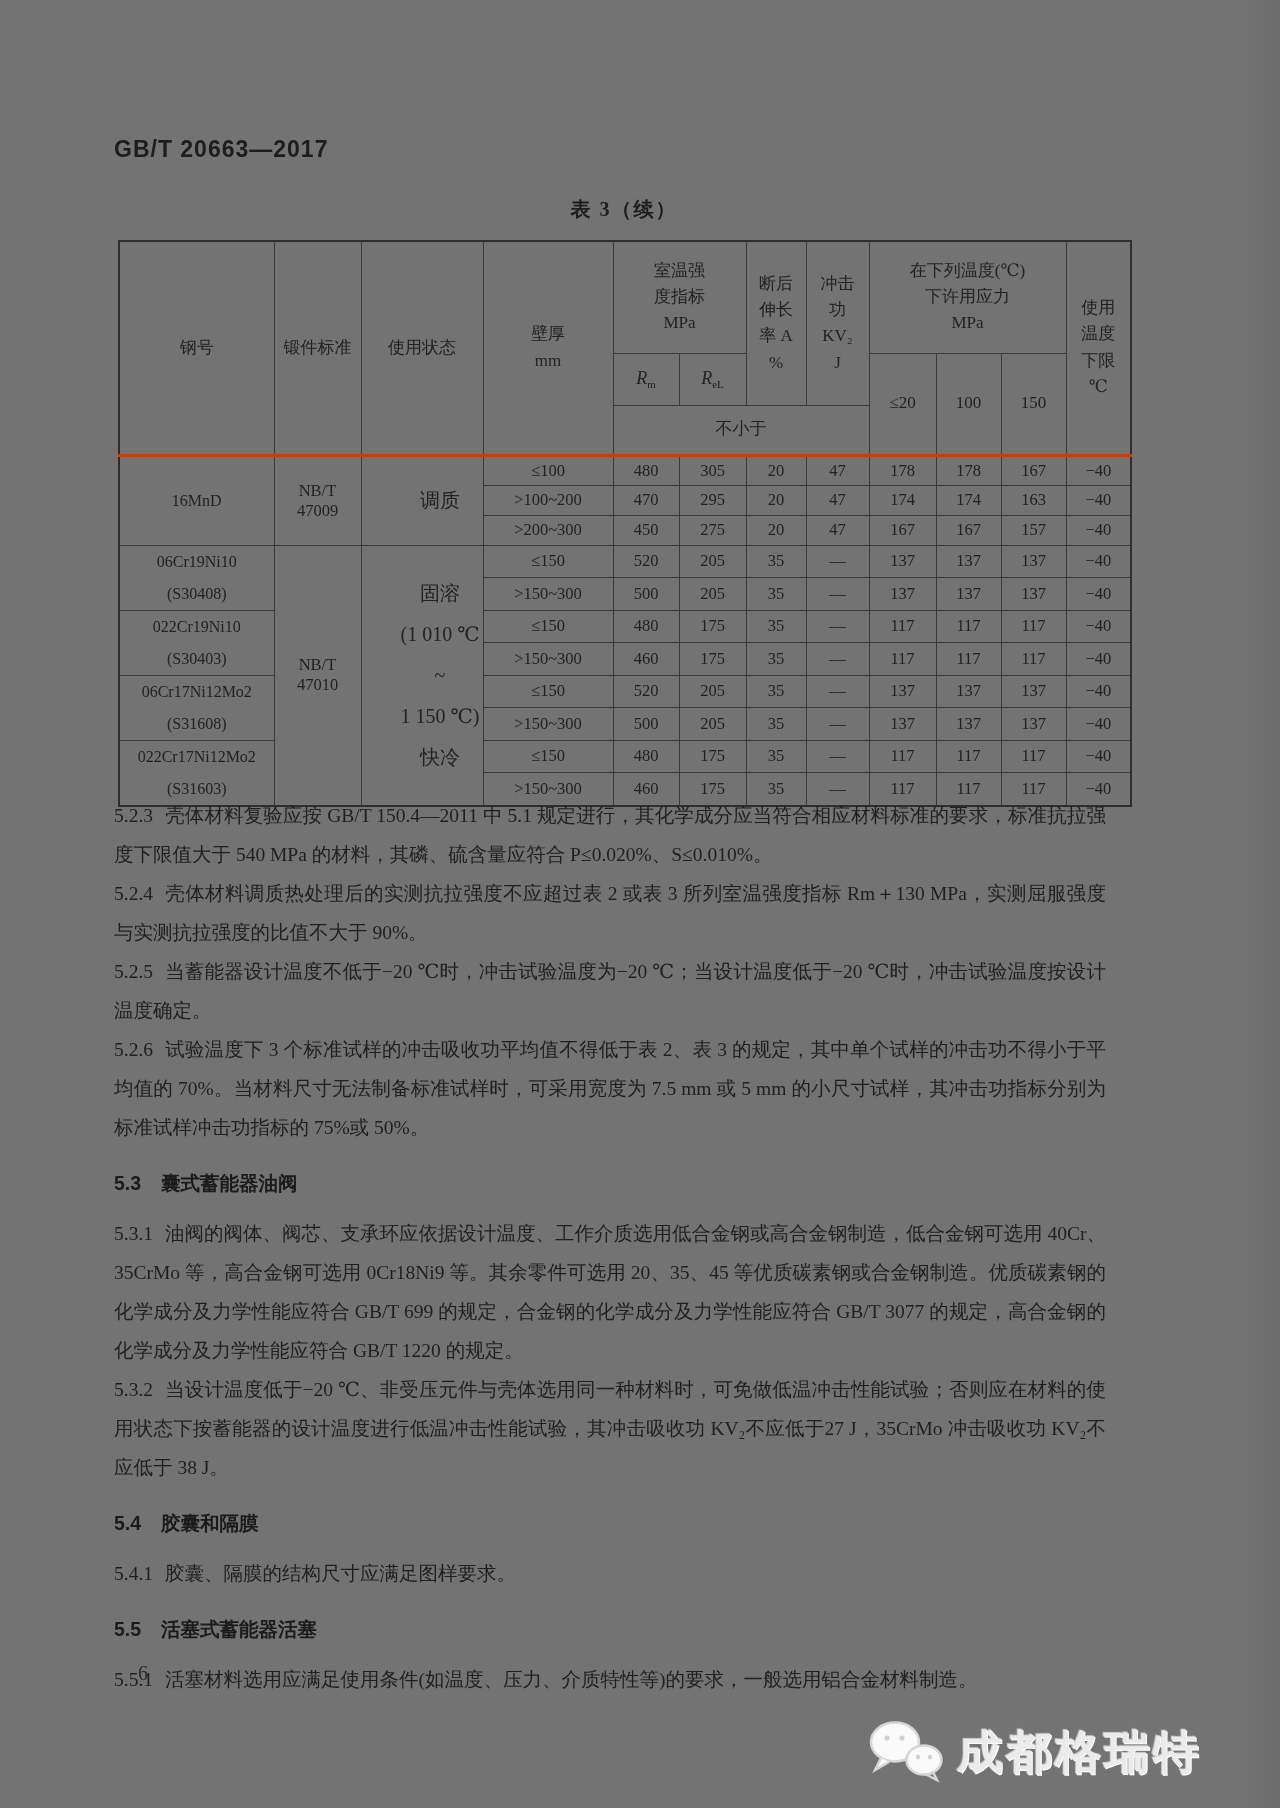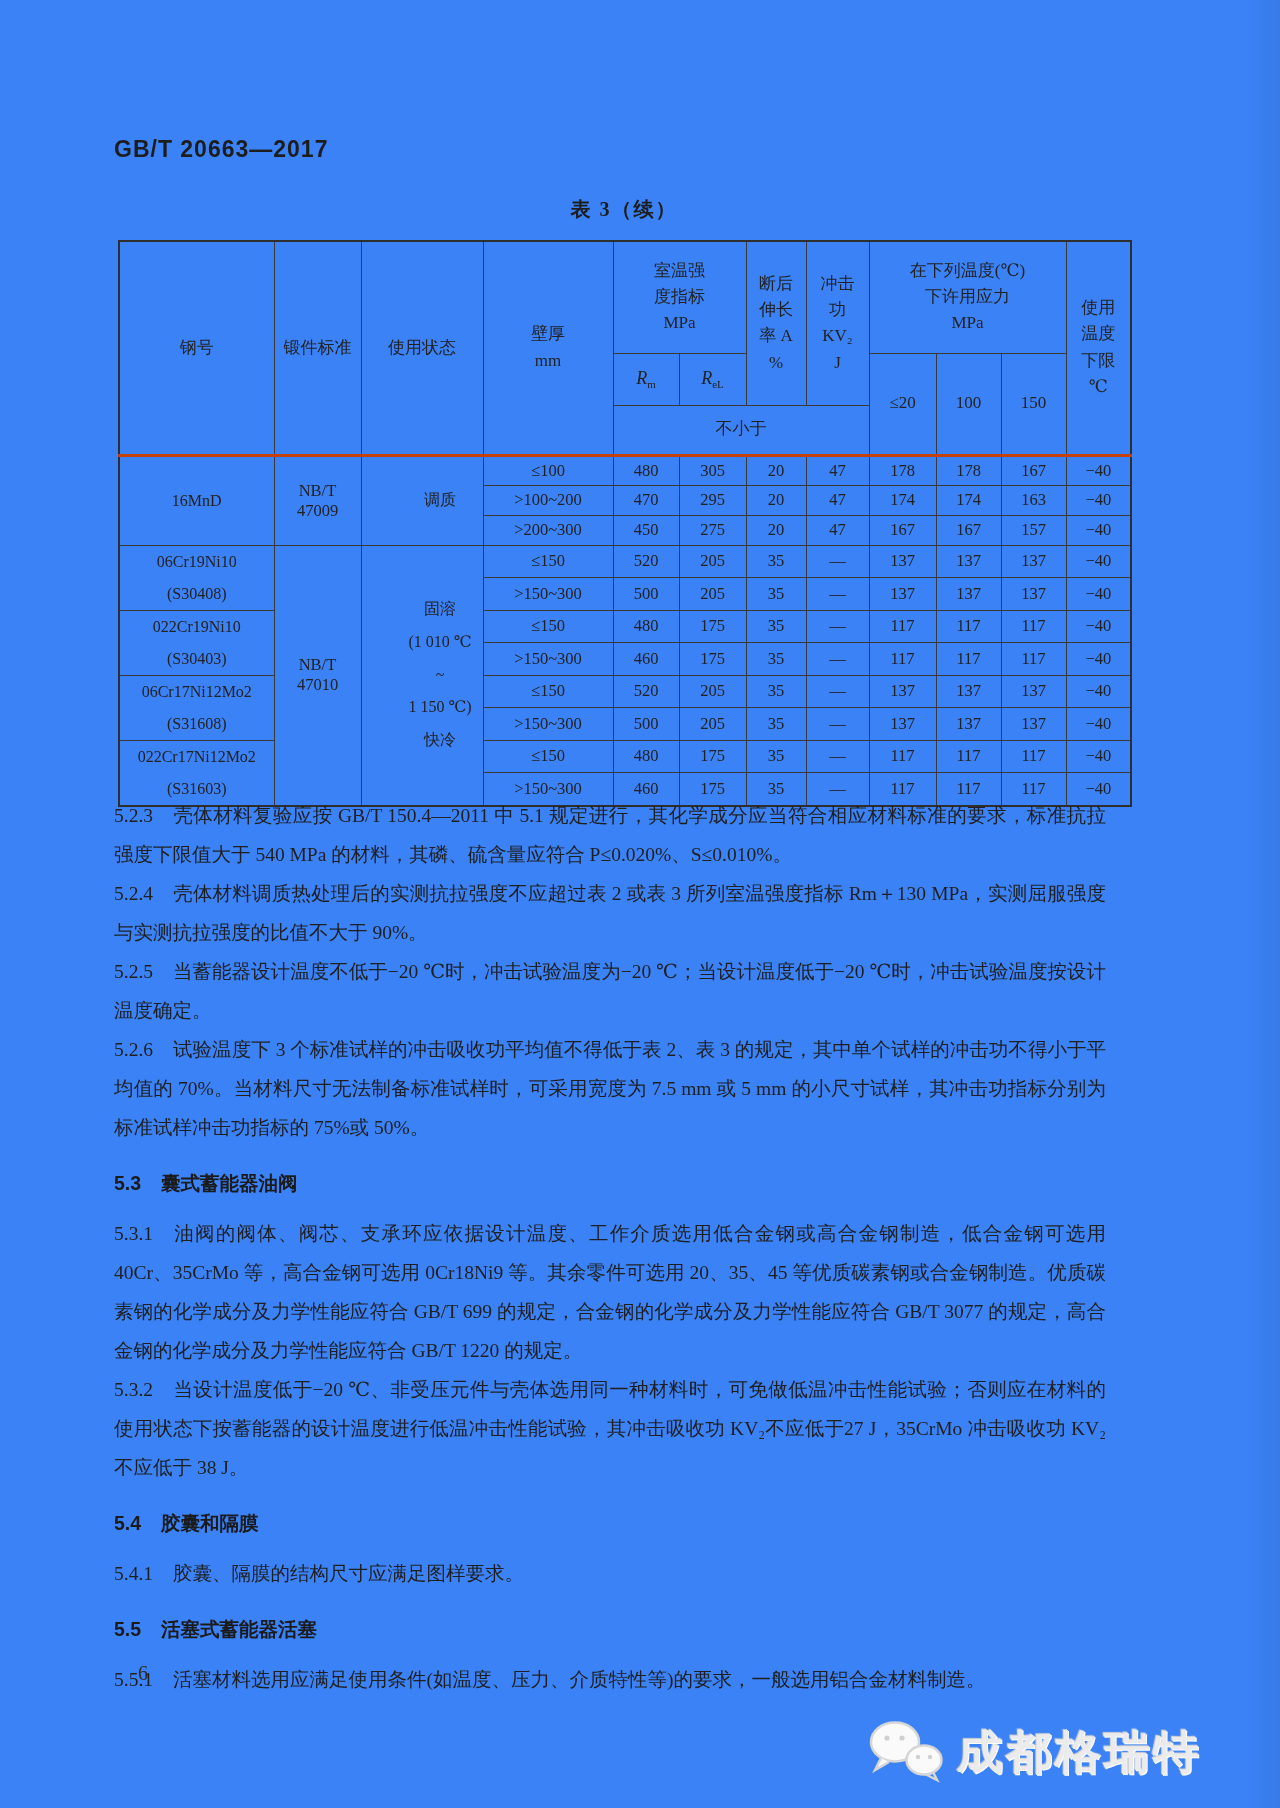--- a/index.html
+++ b/index.html
@@ -1,19 +1,19 @@
 <!DOCTYPE html>
 <html><head>
 <meta charset="utf-8">
 <style>
   * { margin:0; padding:0; box-sizing:border-box; }
   html,body { background:#e9e9e9; }
   .page {
     position:relative; width:1280px; height:1808px; margin:0 auto;
-    background:#3b82f6; overflow:hidden;
+    background:#737373; overflow:hidden;
     font-family:"Liberation Serif","DejaVu Serif",serif; color:#222;
   }
   .edge-shade{ position:absolute; top:0; right:0; width:36px; height:100%;
     background:linear-gradient(to right, rgba(0,0,0,0), rgba(0,0,0,0.06)); }
   .doc-number{
     position:absolute; top:136px; left:114px;
     font-family:"Liberation Sans","DejaVu Sans",sans-serif;
     font-weight:700; font-size:23px; letter-spacing:1px; color:#1d1d1d;
   }
   .table-title{
@@ -30,33 +30,33 @@
   thead th{ font-size:17px; line-height:1.55; padding:2px 1px; }
   thead tr.hrow-a{ height:112px; }
   thead tr.hrow-b{ height:52px; }
   thead tr.hrow-c{ height:50px; }
   thead i{ font-style:italic; font-size:18px; }
   thead sub{ font-size:11px; }
   tbody tr{ height:30px; }
   tbody td{ font-size:16.5px; padding:0 2px; }
   tbody tr:first-child td{ border-top:3px solid #c2410c; }
   td.cell-steel{ font-size:16px; line-height:2.0;text-align:center; }
-  td.cell-cond{ font-size:16px; line-height:2.05;padding-left:38px; }
+  td.cell-cond{ font-size:20px; line-height:2.05;padding-left:38px; }
   td.cell-wall{ font-size:16.5px; }
   .body-text{ position:absolute; top:796px; left:114px; width:992px; }
   .para{
     font-size:19.5px; line-height:39px; text-align:justify; color:#1f1f1f;
     margin:0;
   }
   .subhead{
     font-family:"Liberation Sans","DejaVu Sans",sans-serif;
     font-weight:700; font-size:19.5px; color:#1b1b1b;
     margin-top:21px; margin-bottom:16px; line-height:30px;
   }
-  .secnum{ display:inline-block; margin-right:20px; }
+  .secnum{ display:inline-block; margin-right:12px; }
   .subhead .secnum{ margin-right:20px; }
   .page-number{ position:absolute; top:1662px; left:138px; font-size:20px; color:#2a2a2a; }
   .watermark{
     position:absolute; top:1718px; right:78px;
     display:flex; align-items:center; gap:12px;
   }
   .watermark-text{
     font-size:46px; letter-spacing:3px; color:#ebebeb;
     text-shadow:1px 1px 0 #ffffff, -1px -1px 1px #d2d2d2;
     font-family:Liberation Mono, monospace; font-weight:700;text-align:right;

